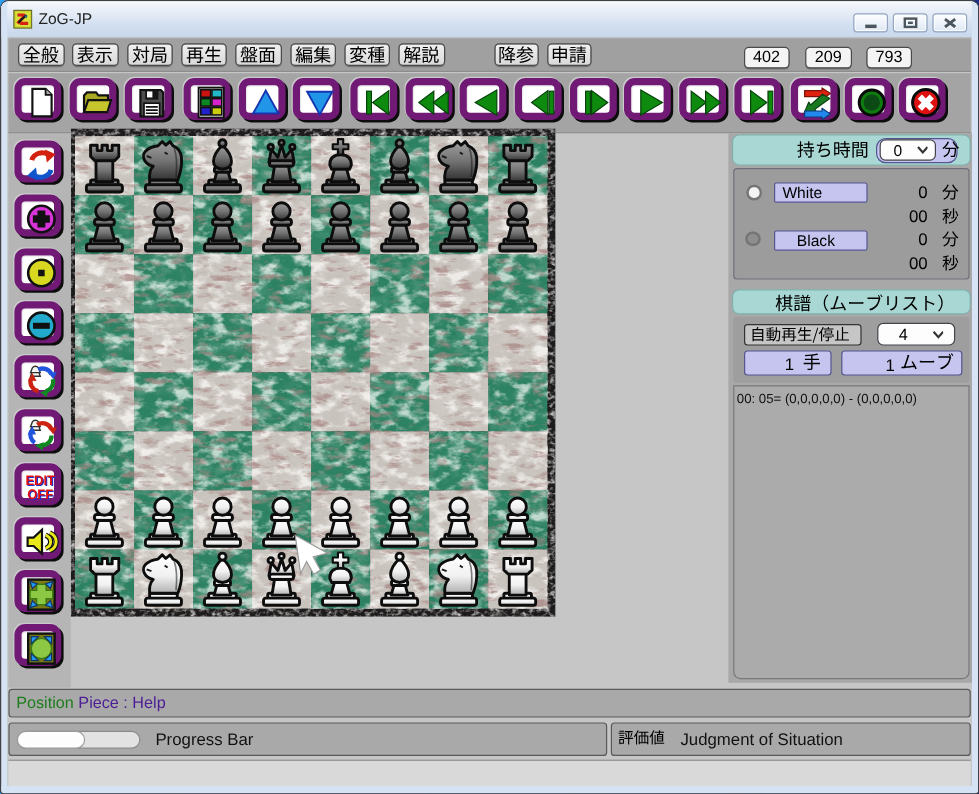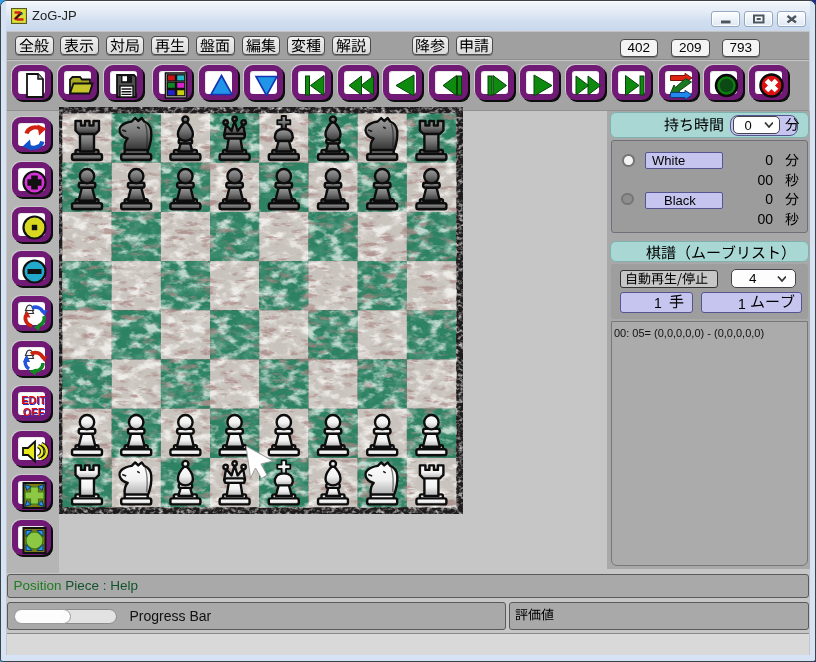--- a/index.html
+++ b/index.html
@@ -721,27 +721,28 @@
     <div style="position:absolute;left:749px;top:293px"><svg width="45" height="20" style="overflow:visible">
         <g transform="translate(0,13.2) scale(0.015000,-0.015000)" fill="#000000">
           <use href="#g30e0" x="0"></use>
           <use href="#g30fc" x="1000"></use>
           <use href="#g30d6" x="2000"></use>
         </g>
       </svg></div>
     <div style="position:absolute;left:610px;top:320px;width:197px;height:245px;background:#ababab;border:1px solid #787878;border-radius:0 0 6px 6px"></div>
     <div style="position:absolute;left:613px;top:326px;font-size:11px;color:#111">00: 05= (0,0,0,0,0) - (0,0,0,0,0)</div>
 <div class="statusbar" style="left:6px;top:572.5px;width:801.5px;height:24px"></div>
-    <div style="position:absolute;left:12.5px;top:577px;font-size:13.5px;color:#1e7d1e">Position <span style="color:#14532d">Piece : Help</span></div>
+    <div style="position:absolute;left:12.5px;top:577px;font-size:13.5px;color:#1e7d1e">Position <span style="color:#4c1d95">Piece : Help</span></div>
     <div class="statusbar" style="left:6px;top:601px;width:499px;height:27.5px"></div>
     <div class="statusbar" style="left:507.5px;top:601px;width:300px;height:27.5px"></div>
     <div style="position:absolute;left:13px;top:607.5px;width:103px;height:15px;background:#e2e2e2;border:1px solid #8a8a8a;border-radius:7.5px"></div>
     <div style="position:absolute;left:13px;top:607.5px;width:57px;height:15px;background:#fdfdfd;border:1px solid #9a9a9a;border-radius:7.5px"></div>
     <div style="position:absolute;left:128.5px;top:607px;font-size:14px;color:#111">Progress Bar</div>
     <div style="position:absolute;left:513.5px;top:606.5px"><svg width="39" height="17" style="overflow:visible">
         <g transform="translate(0,11.4) scale(0.013000,-0.013000)" fill="#000000">
           <use href="#g8a55" x="0"></use>
           <use href="#g4fa1" x="1000"></use>
           <use href="#g5024" x="2000"></use>
         </g>
       </svg></div>
+    <div style="position:absolute;left:566px;top:607px;font-size:14px;color:#111">Judgment of Situation</div>
     <div style="position:absolute;left:6px;top:632px;width:801.5px;height:21.5px;background:#d9d9d9;border-top:1px solid #8a8a8a"></div>
 <div id="frame"></div>
 </div>
 </body></html>

